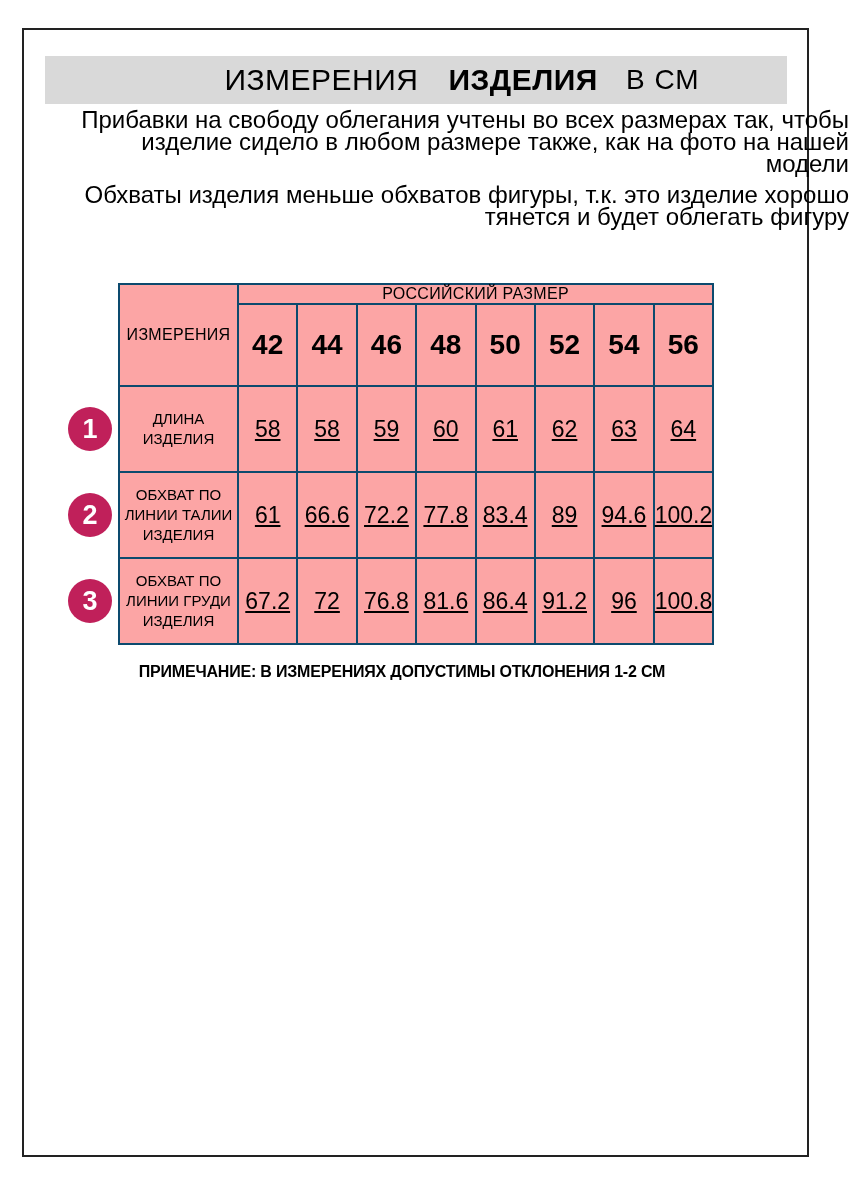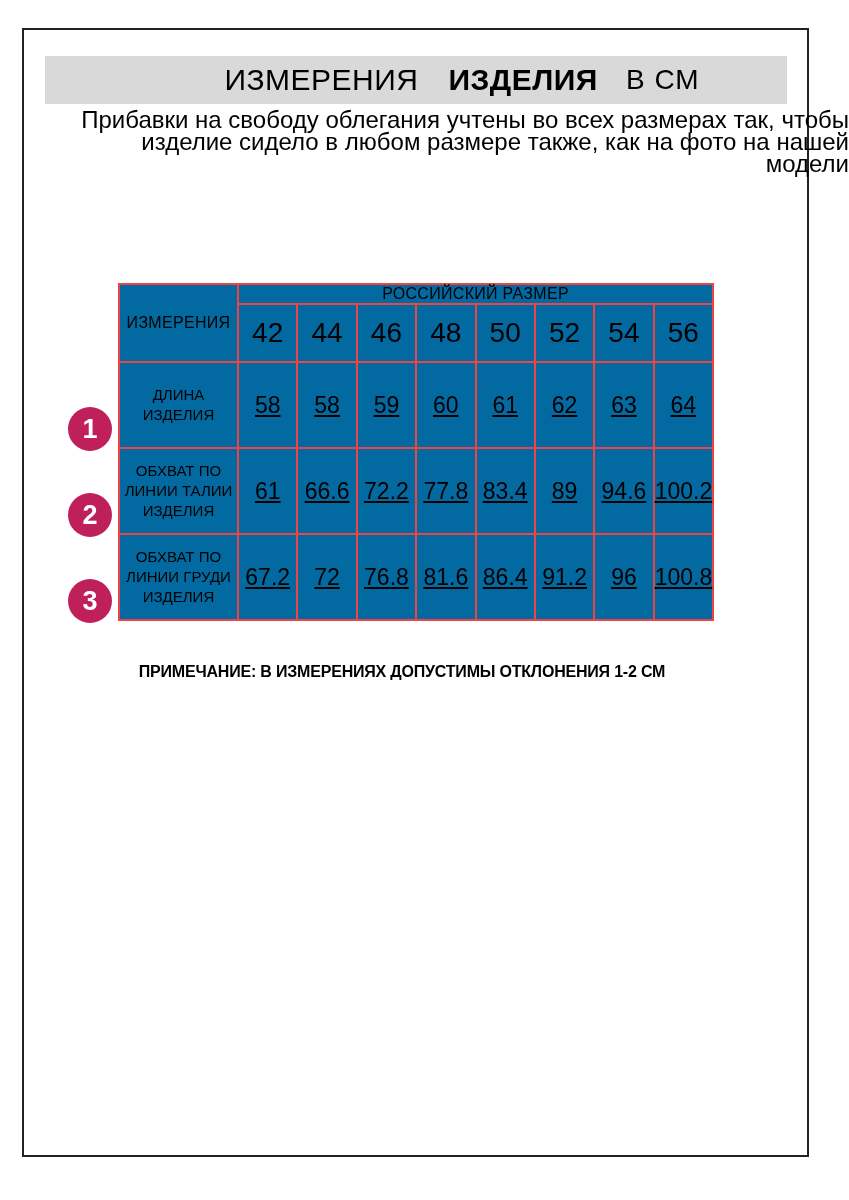--- a/index.html
+++ b/index.html
@@ -55,29 +55,29 @@
   }
 
   .size-table {
     position: absolute;
     left: 118px; top: 283px;
     width: 596px;
     border-collapse: collapse;
     table-layout: fixed;
   }
   .size-table td {
-    border: 2px solid #ef4444;
+    border: 2px solid #0c4a6e;
     text-align: center;
     vertical-align: middle;
-    background: #0369a1;
+    background: #fca5a5;
   }
   .col-measure { width: 119px; }
   td.corner-cell  { font-size: 16px; letter-spacing: 0.3px; }
   td.group-cell   { font-size: 16px; height: 20px; letter-spacing: 0.3px; }
-  td.size-cell    { font-size: 28px; font-weight: normal; height: 58px; }
+  td.size-cell    { font-size: 28px; font-weight: bold; height: 82px; }
   td.label-cell   { font-size: 15px; line-height: 20px; white-space: pre-line; }
   td.value-cell   { font-size: 23px; height: 86px; text-decoration: underline; }
 
   .row-badge {
     position: absolute;
     left: 68px;
     width: 44px; height: 44px;
     border-radius: 50%;
     background: #c0205a;
     color: #ffffff;
@@ -112,20 +112,22 @@
   <div class="header-bar">
     <span class="title-word">ИЗМЕРЕНИЯ</span>
     <span class="title-word bold">ИЗДЕЛИЯ</span>
     <span class="title-unit">В СМ</span>
   </div>
 
   <div class="intro">
     <p>Прибавки на свободу облегания учтены во всех размерах так, чтобы
 изделие сидело в любом размере также, как на фото на нашей
 модели</p>
+    <p>Обхваты изделия меньше обхватов фигуры, т.к. это изделие хорошо
+тянется и будет облегать фигуру</p>
   </div>
 
   <table class="size-table">
     <colgroup>
       <col class="col-measure">
       <col>
         <col>
         <col>
         <col>
         <col>

